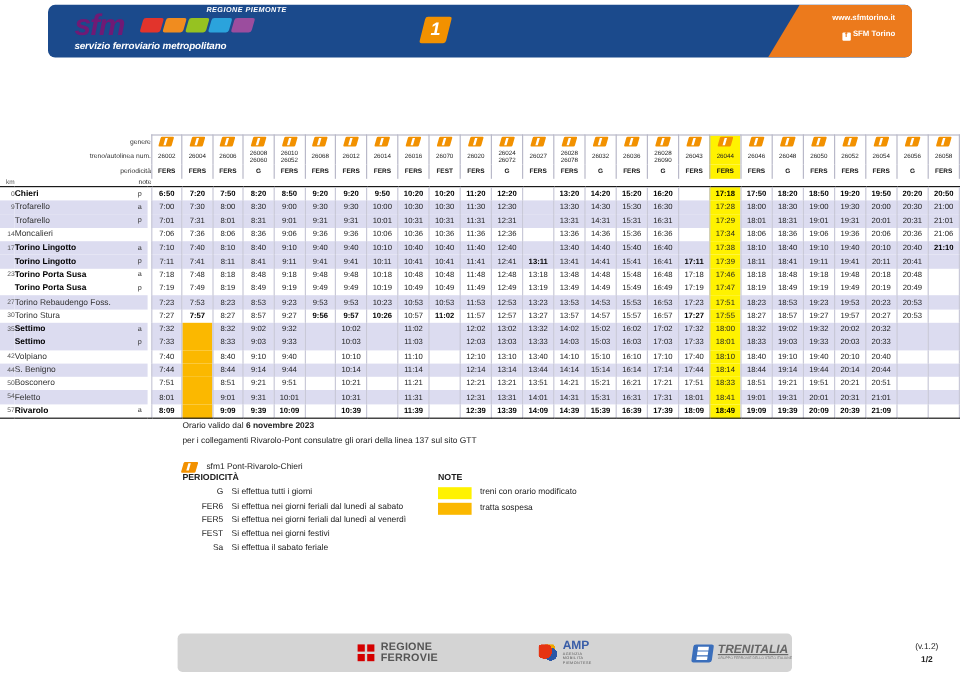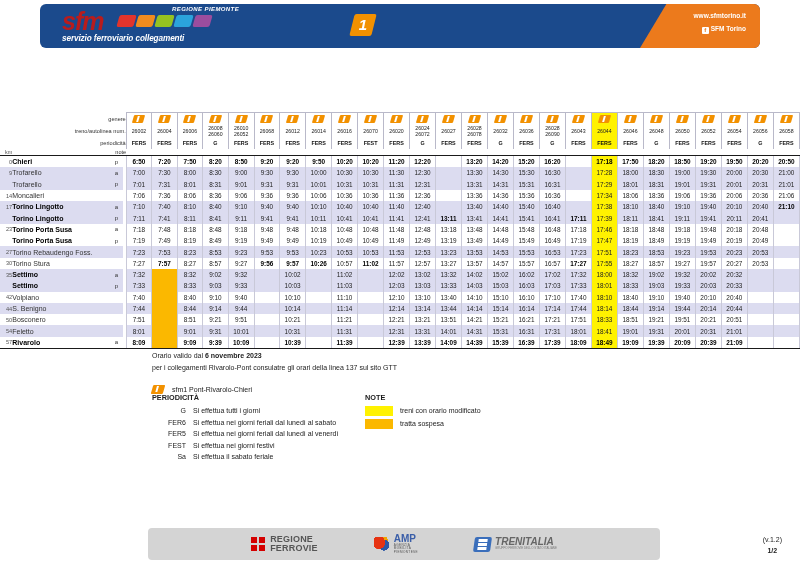--- a/index.html
+++ b/index.html
@@ -43,21 +43,21 @@
   .sfm-logo {
     position: absolute;
     left: 22px;
     top: 5px;
     width: 200px;
   }
   .sfm-word {
     font-size: 25px;
     font-weight: bold;
     font-style: italic;
-    color: #b91c1c;
+    color: #701a75;
     letter-spacing: -1px;
     line-height: 25px;
   }
   .sfm-sub {
     font-size: 8.2px;
     font-weight: bold;
     font-style: italic;
     color: #ffffff;
     letter-spacing: -0.1px;
     line-height: 10px;
@@ -320,22 +320,22 @@
     width: 512px;
     height: 32px;
     background: #d4d4d4;
     border-radius: 4px;
   }
   .f-logos {
     position: absolute;
     inset: 0;
     display: flex;
     align-items: center;
-    justify-content: center;
-    gap: 56px;
+    justify-content: flex-end;
+    gap: 84px;
   }
   .rp-logo { display: flex; align-items: center; gap: 5px; }
   .rp-squares {
     display: grid;
     grid-template-columns: 6px 6px;
     grid-gap: 2px;
   }
   .rp-sq { width: 6px; height: 6px; background: #d40000; }
   .rp-sq.wide { background: #d40000; }
   .rp-txt {
@@ -379,20 +379,21 @@
     width: 9px; height: 2.6px;
     background: #fff;
     box-shadow: 0 4px 0 #fff, 0 8px 0 #fff;
   }
   .tren-txt {
     font-size: 10px;
     font-weight: bold;
     font-style: italic;
     color: #666;
     line-height: 10px;
+    text-decoration: underline;
   }
   .tren-sub {
     font-size: 2.9px;
     color: #777;
     line-height: 3.4px;
   }
   .ver {
     position: absolute;
     right: 18px;
     top: 534px;
@@ -407,21 +408,21 @@
 <body>
 
 <div class="header">
   <div class="header-bg"></div>
   <div class="header-orange"></div>
 
   <div class="rp-label">REGIONE PIEMONTE</div>
 
   <div class="sfm-logo">
     <div class="sfm-word">sfm</div>
-    <div class="sfm-sub">servizio ferroviario collegamenti</div>
+    <div class="sfm-sub">servizio ferroviario metropolitano</div>
   </div>
   <div class="sfm-bars" id="sfm-bars">
       <div class="sfm-bar" style="background: rgb(226, 52, 44);"></div>
       <div class="sfm-bar" style="background: rgb(240, 140, 31);"></div>
       <div class="sfm-bar" style="background: rgb(150, 194, 33);"></div>
       <div class="sfm-bar" style="background: rgb(43, 163, 220);"></div>
       <div class="sfm-bar" style="background: rgb(155, 77, 158);"></div>
     </div>
 
   <div class="line-badge">

